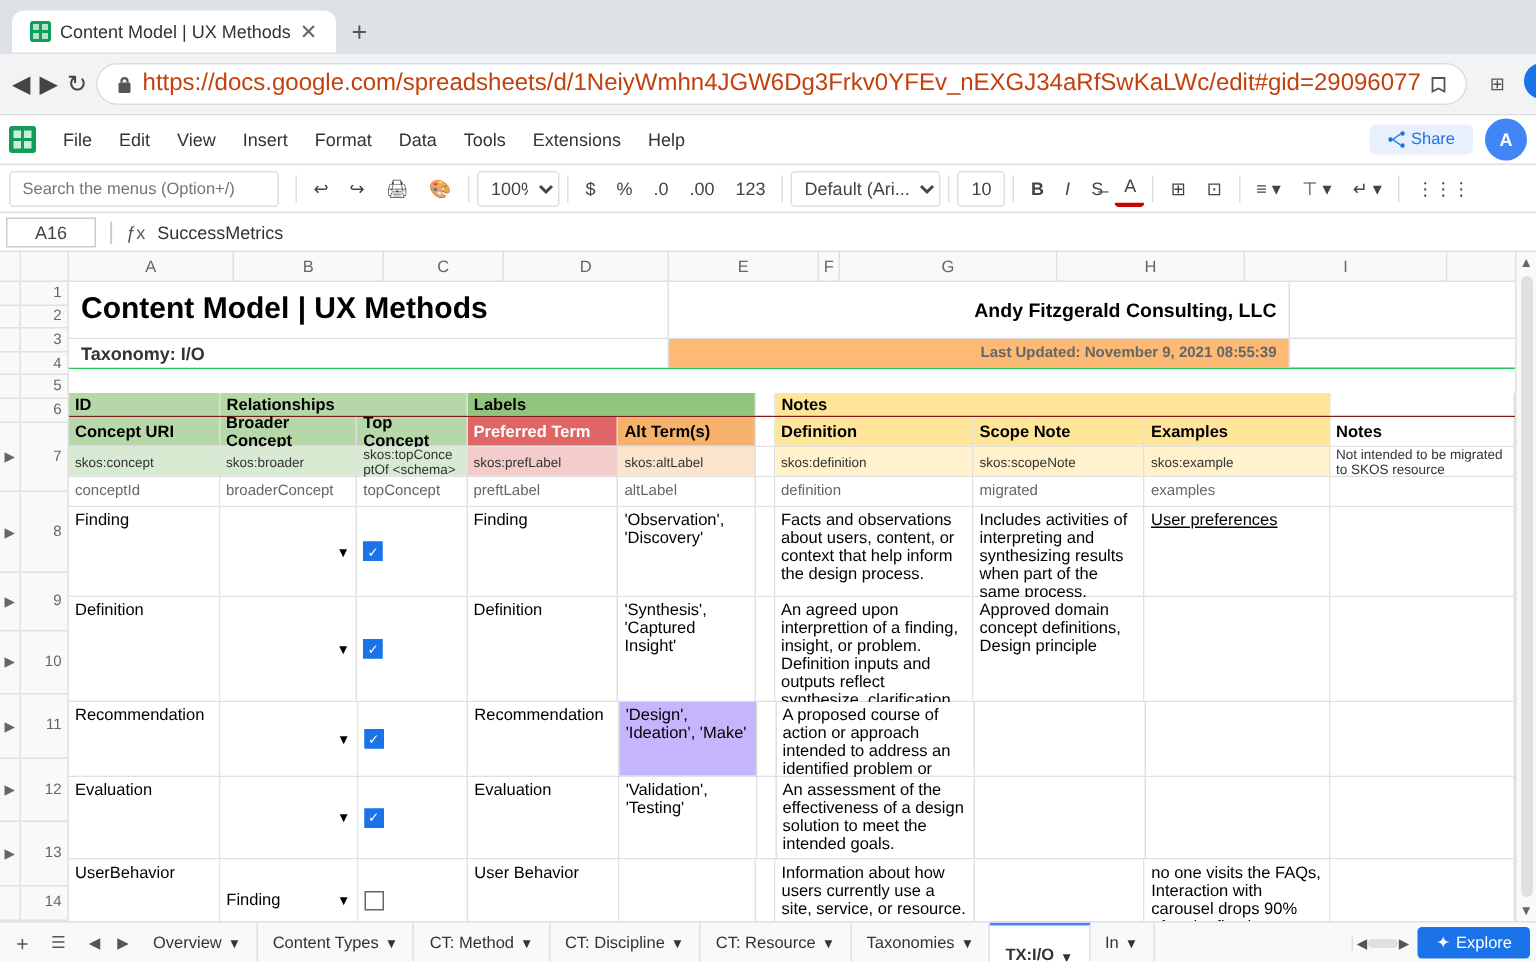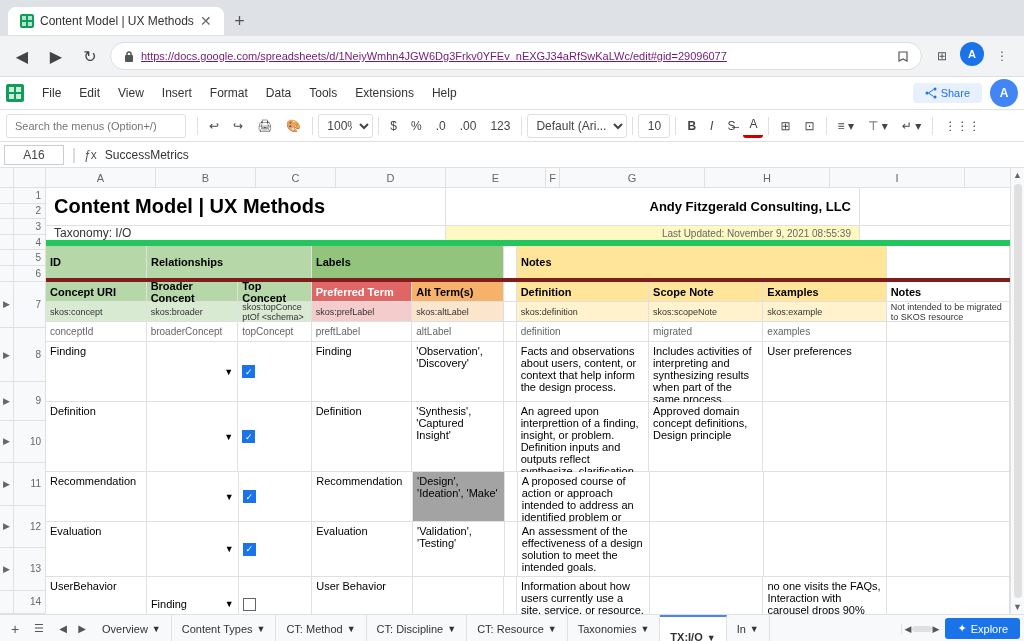--- a/index.html
+++ b/index.html
@@ -8,21 +8,21 @@
     
     .browser-chrome { background: #f1f3f4; border-bottom: 1px solid #ddd; }
     .tab-bar { display: flex; align-items: center; padding: 6px 8px 0; background: #dee1e6; height: 36px; }
     .tab { display: flex; align-items: center; background: #fff; border-radius: 8px 8px 0 0; padding: 0 12px; height: 28px; font-size: 12px; color: #333; gap: 6px; max-width: 220px; }
     .tab-title { white-space: nowrap; overflow: hidden; text-overflow: ellipsis; max-width: 170px; }
     .tab-close { color: #666; cursor: pointer; font-size: 14px; }
     .new-tab-btn { margin-left: 4px; width: 24px; height: 24px; display: flex; align-items: center; justify-content: center; border-radius: 50%; cursor: pointer; color: #555; font-size: 18px; }
     .nav-bar { display: flex; align-items: center; padding: 4px 8px; gap: 6px; height: 40px; background: #f1f3f4; }
     .nav-btn { width: 28px; height: 28px; display: flex; align-items: center; justify-content: center; border-radius: 50%; cursor: pointer; color: #444; font-size: 16px; }
     .address-bar { flex: 1; height: 28px; background: #fff; border: 1px solid #ddd; border-radius: 14px; padding: 0 12px; font-size: 12px; color: #333; display: flex; align-items: center; gap: 6px; }
-    .address-text { flex: 1; font-size: 11px; color: #701a75; text-decoration: underline; }
+    .address-text { flex: 1; font-size: 16px; color: #c2410c; }
     .toolbar-icons { display: flex; gap: 4px; }
     .toolbar-icon { width: 28px; height: 28px; display: flex; align-items: center; justify-content: center; border-radius: 50%; cursor: pointer; color: #555; }
 
     
     .spreadsheet { display: flex; flex-direction: column; height: calc(641px - 76px); }
     .formula-bar { display: flex; align-items: center; height: 26px; border-bottom: 1px solid #e0e0e0; background: #fff; padding: 0 4px; gap: 4px; }
     .cell-ref { width: 60px; border: 1px solid #ccc; text-align: center; font-size: 12px; padding: 2px 4px; color: #444; }
     .formula-input { flex: 1; font-size: 12px; color: #333; padding: 2px 4px; border: none; outline: none; }
     
     
@@ -231,30 +231,30 @@
 
         <div style="display:flex;height:38px;border-bottom:1px solid #e0e0e0;">
           <div style="width:400px;border-right:1px solid #e0e0e0;background:#fff;display:flex;align-items:center;padding:0 8px;">
             <span style="font-size:20px;font-weight:bold;color:#000;">Content Model | UX Methods</span>
           </div>
           <div style="width:414px;border-right:1px solid #e0e0e0;background:#fff;display:flex;flex-direction:column;align-items:flex-end;justify-content:center;padding:0 8px;">
             <span style="font-size:13px;font-weight:bold;">Andy Fitzgerald Consulting, LLC</span>
           </div>
         </div>
 
-        <div style="display:flex;height:20px;border-bottom:6px solid #22c55e;">
+        <div style="display:flex;height:20px;border-bottom:1px solid #22c55e;font-weight:bold;">
           <div style="width:400px;border-right:1px solid #e0e0e0;background:#fff;display:flex;align-items:center;padding:0 8px;">
             <span style="font-size:12px;color:#333;">Taxonomy: I/O</span>
           </div>
-          <div style="width:414px;border-right:1px solid #e0e0e0;background:#fef9c3;display:flex;align-items:center;justify-content:flex-end;padding:0 8px;">
+          <div style="width:414px;border-right:1px solid #e0e0e0;background:#fdba74;display:flex;align-items:center;justify-content:flex-end;padding:0 8px;">
             <span style="font-size:10px;color:#666;">Last Updated: November 9, 2021 08:55:39</span>
           </div>
         </div>
 
-        <div style="display:flex;height:36px;border-bottom:4px solid #7f1d1d;">
+        <div style="display:flex;height:16px;border-bottom:1px solid #7f1d1d;margin-top:16px;">
           <div style="width:110px;border-right:1px solid #e0e0e0;background:#b6d7a8;font-size:11px;font-weight:bold;display:flex;align-items:center;padding:0 4px;">ID</div>
           <div style="width:180px;border-right:1px solid #e0e0e0;background:#b6d7a8;font-size:11px;font-weight:bold;display:flex;align-items:center;padding:0 4px;">Relationships</div>
           <div style="width:210px;border-right:1px solid #e0e0e0;background:#93c47d;font-size:11px;font-weight:bold;display:flex;align-items:center;padding:0 4px;">Labels</div>
           <div style="width:14px;border-right:1px solid #e0e0e0;background:#fff;"></div>
           <div style="width:405px;border-right:1px solid #e0e0e0;background:#ffe599;font-size:11px;font-weight:bold;display:flex;align-items:center;padding:0 4px;">Notes</div>
           <div style="width:135px;border-right:1px solid #e0e0e0;background:#fff;"></div>
         </div>
 
         <div style="display:flex;height:20px;border-bottom:1px solid #e0e0e0;">
           <div style="width:110px;border-right:1px solid #e0e0e0;background:#b6d7a8;font-size:11px;font-weight:bold;display:flex;align-items:center;padding:0 4px;">Concept URI</div>
@@ -302,21 +302,21 @@
               <span style="font-size:9px;">▼</span>
             </div>
           <div style="width:80px;border-right:1px solid #e0e0e0;background:#fff;font-size:11px;display:flex;align-items:center;padding:0 4px;">
             <div class="checkbox checked">✓</div>
           </div>
           <div style="width:110px;border-right:1px solid #e0e0e0;background:#fff;font-size:11px;display:flex;align-items:flex-start;padding:3px 4px;">Finding</div>
           <div style="width:100px;border-right:1px solid #e0e0e0;background:#fff;font-size:11px;display:flex;align-items:flex-start;padding:3px 4px;white-space:normal;word-break:break-word;">'Observation', 'Discovery'</div>
           <div style="width:14px;border-right:1px solid #e0e0e0;background:#fff;"></div>
           <div style="width:145px;border-right:1px solid #e0e0e0;background:#fff;font-size:11px;display:flex;align-items:flex-start;padding:3px 4px;white-space:normal;word-break:break-word;">Facts and observations about users, content, or context that help inform the design process.</div>
           <div style="width:125px;border-right:1px solid #e0e0e0;background:#fff;font-size:11px;display:flex;align-items:flex-start;padding:3px 4px;white-space:normal;word-break:break-word;">Includes activities of interpreting and synthesizing results when part of the same process.</div>
-          <div style="width:135px;border-right:1px solid #e0e0e0;background:#fff;font-size:11px;display:flex;align-items:flex-start;padding:3px 4px;white-space:normal;word-break:break-word;">User preferences</div>
+          <div style="width:135px;border-right:1px solid #e0e0e0;background:#fff;font-size:11px;display:flex;align-items:flex-start;padding:3px 4px;white-space:normal;word-break:break-word;text-decoration:underline;">User preferences</div>
           <div style="width:135px;border-right:1px solid #e0e0e0;background:#fff;font-size:11px;display:flex;align-items:flex-start;padding:3px 4px;"></div>
         </div>
 
         <div style="display:flex;height:70px;border-bottom:1px solid #e0e0e0;">
           <div style="width:110px;border-right:1px solid #e0e0e0;background:#fff;font-size:11px;display:flex;align-items:flex-start;padding:3px 4px;">Definition</div>
           <div style="width:100px;border-right:1px solid #e0e0e0;background:#fff;font-size:11px;display:flex;align-items:center;padding:0 4px;justify-content:space-between;">
               <span></span>
               <span style="font-size:9px;">▼</span>
             </div>
           <div style="width:80px;border-right:1px solid #e0e0e0;background:#fff;font-size:11px;display:flex;align-items:center;padding:0 4px;">
@@ -334,21 +334,21 @@
         <div style="display:flex;height:50px;border-bottom:1px solid #e0e0e0;">
           <div style="width:110px;border-right:1px solid #e0e0e0;background:#fff;font-size:11px;display:flex;align-items:flex-start;padding:3px 4px;">Recommendation</div>
           <div style="width:100px;border-right:1px solid #e0e0e0;background:#fff;font-size:11px;display:flex;align-items:center;padding:0 4px;justify-content:space-between;">
               <span></span>
               <span style="font-size:9px;">▼</span>
             </div>
           <div style="width:80px;border-right:1px solid #e0e0e0;background:#fff;font-size:11px;display:flex;align-items:center;padding:0 4px;">
             <div class="checkbox checked">✓</div>
           </div>
           <div style="width:110px;border-right:1px solid #e0e0e0;background:#fff;font-size:11px;display:flex;align-items:flex-start;padding:3px 4px;">Recommendation</div>
-          <div style="width:100px;border-right:1px solid #e0e0e0;background:#a3a3a3;font-size:11px;display:flex;align-items:flex-start;padding:3px 4px;white-space:normal;word-break:break-word;">'Design', 'Ideation', 'Make'</div>
+          <div style="width:100px;border-right:1px solid #e0e0e0;background:#c4b5fd;font-size:11px;display:flex;align-items:flex-start;padding:3px 4px;white-space:normal;word-break:break-word;">'Design', 'Ideation', 'Make'</div>
           <div style="width:14px;border-right:1px solid #e0e0e0;background:#fff;"></div>
           <div style="width:145px;border-right:1px solid #e0e0e0;background:#fff;font-size:11px;display:flex;align-items:flex-start;padding:3px 4px;white-space:normal;word-break:break-word;">A proposed course of action or approach intended to address an identified problem or opportunity.</div>
           <div style="width:125px;border-right:1px solid #e0e0e0;background:#fff;font-size:11px;"></div>
           <div style="width:135px;border-right:1px solid #e0e0e0;background:#fff;font-size:11px;"></div>
           <div style="width:135px;border-right:1px solid #e0e0e0;background:#fff;font-size:11px;"></div>
         </div>
 
         <div style="display:flex;height:55px;border-bottom:1px solid #e0e0e0;">
           <div style="width:110px;border-right:1px solid #e0e0e0;background:#fff;font-size:11px;display:flex;align-items:flex-start;padding:3px 4px;">Evaluation</div>
           <div style="width:100px;border-right:1px solid #e0e0e0;background:#fff;font-size:11px;display:flex;align-items:center;padding:0 4px;justify-content:space-between;">

